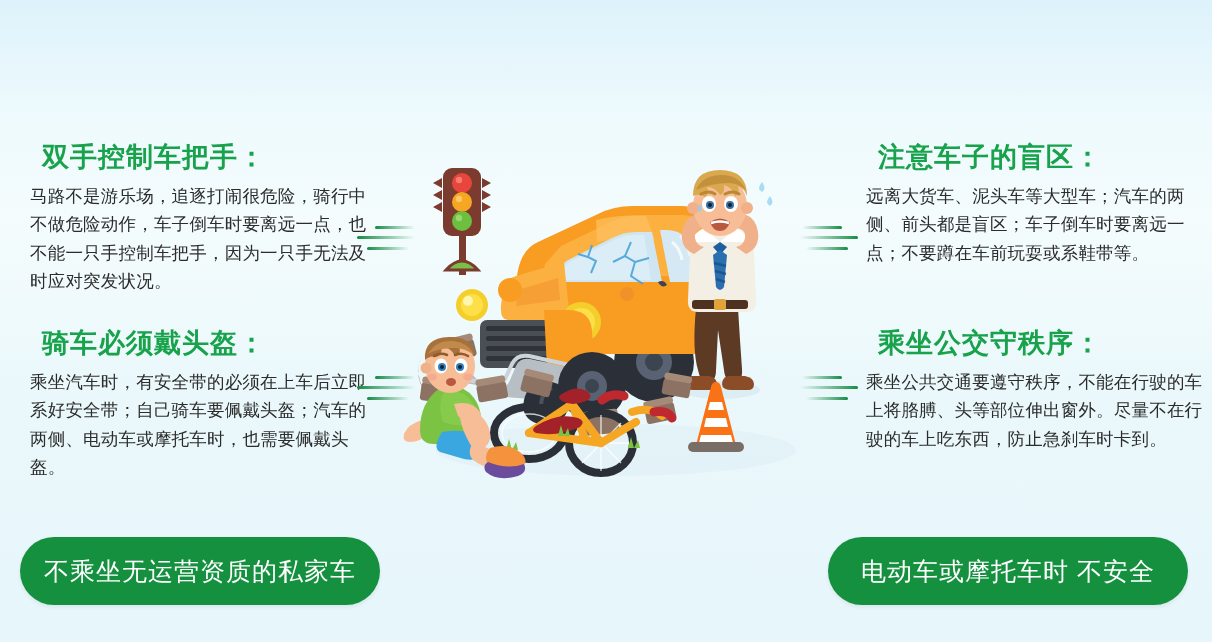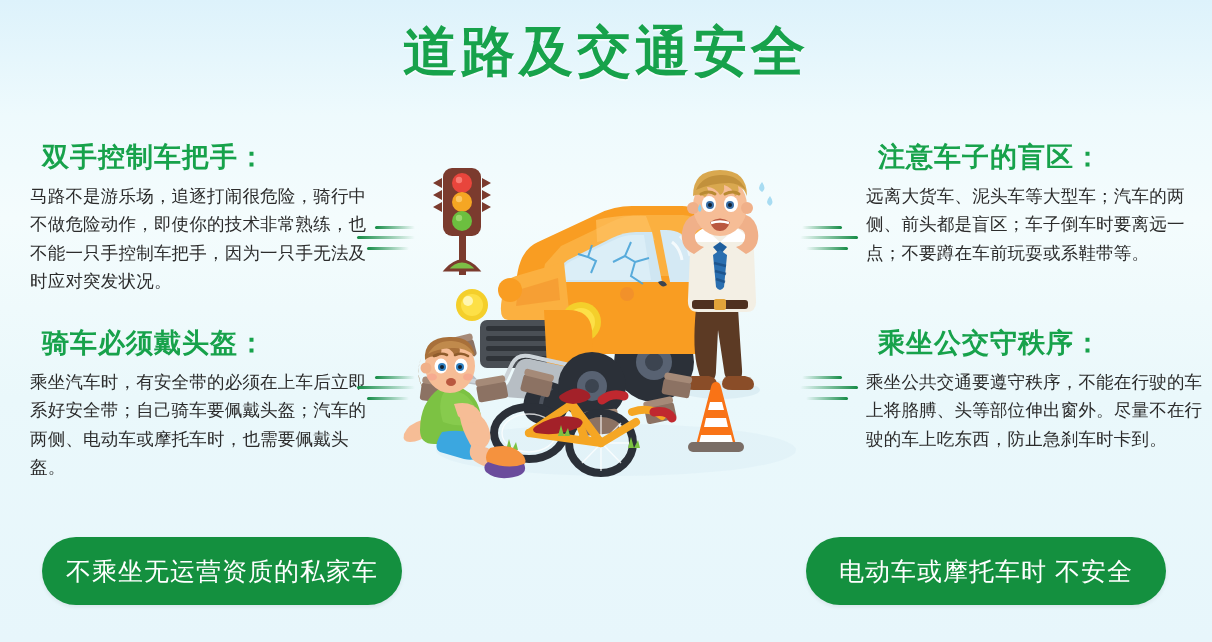--- a/index.html
+++ b/index.html
@@ -51,43 +51,42 @@
   .d2{top:18px;left:0px;width:58px;}
   .d3{top:29px;left:10px;width:42px;}
   .dash-right .d1{top:8px;left:2px;width:40px;}
   .dash-right .d2{top:18px;left:0px;width:58px;}
   .dash-right .d3{top:29px;left:6px;width:42px;}
   .dl-a{top:218px;}
   .dl-b{top:368px;}
 
   
   .pills{position:absolute;top:537px;left:0;width:1208px;height:72px;
-         display:flex;justify-content:space-between;padding:0 42px;box-sizing:border-box;}
+         display:flex;justify-content:space-between;padding:0 20px;box-sizing:border-box;}
   .pill{
     width:360px;height:68px;border-radius:34px;background:#14903f;
     color:#ffffff;font-size:25px;letter-spacing:1px;
     display:flex;align-items:center;justify-content:center;
     box-shadow:0 2px 4px rgba(0,0,0,.07);
     white-space:nowrap;
   }
 
   
   .scene{position:absolute;left:396px;top:150px;width:420px;height:350px;}
   .scene svg{display:block;}
 </style>
 </head>
 <body>
 
 <div id="poster">
 
-  <div class="title">道路及交通安全</div>
 
   <div class="col col-left blk-a">
     <div class="blk-head">双手控制车把手：</div>
-    <div class="blk-body">马路不是游乐场，追逐打闹很危险，骑行中不做危险动作，即使你的技术非常熟练，也不能一只手控制车把手，因为一只手无法及时应对突发状况。</div>
+    <div class="blk-body">马路不是游乐场，追逐打闹很危险，骑行中不做危险动作，车子倒车时要离远一点，也不能一只手控制车把手，因为一只手无法及时应对突发状况。</div>
   </div>
 
   <div class="col col-left blk-b">
     <div class="blk-head">骑车必须戴头盔：</div>
     <div class="blk-body">乘坐汽车时，有安全带的必须在上车后立即系好安全带；自己骑车要佩戴头盔；汽车的两侧、电动车或摩托车时，也需要佩戴头盔。</div>
   </div>
 
   <div class="col col-right blk-a">
     <div class="blk-head">注意车子的盲区：</div>
     <div class="blk-body">远离大货车、泥头车等大型车；汽车的两侧、前头都是盲区；车子倒车时要离远一点；不要蹲在车前玩耍或系鞋带等。</div>

